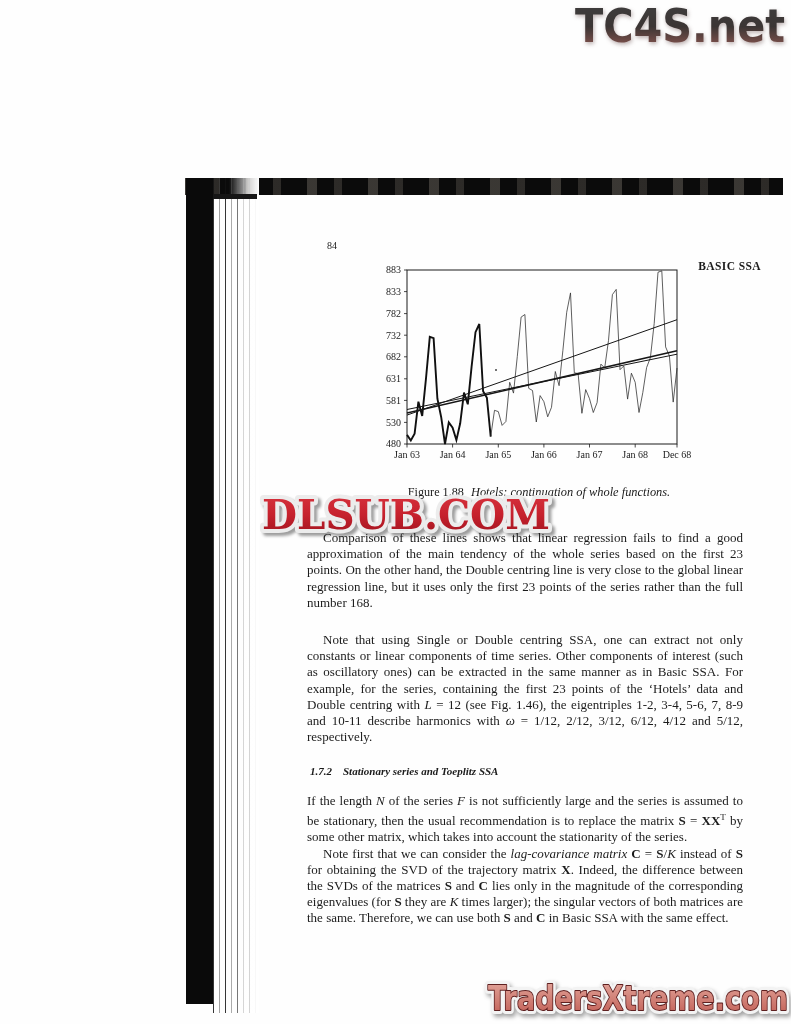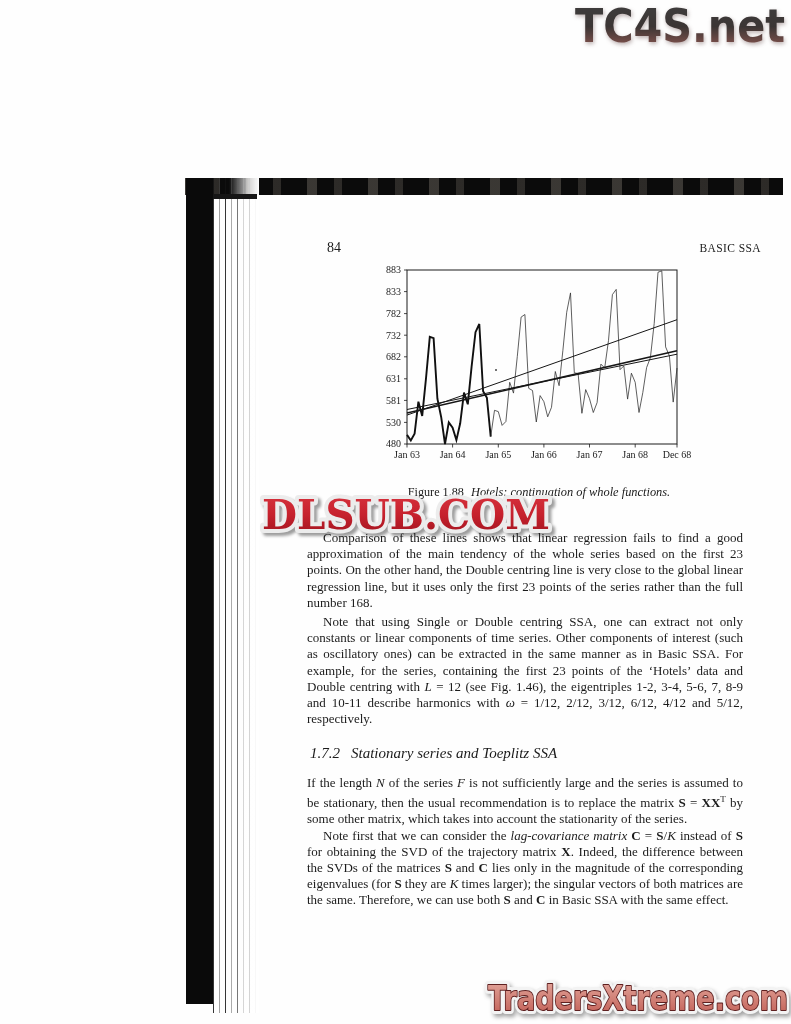--- a/index.html
+++ b/index.html
@@ -13,38 +13,38 @@
                rgba(165,155,142,.22) 27px 35px, rgba(0,0,0,0) 35px 61px);}
   .leftbar{position:absolute;left:186px;top:178px;width:27px;height:826px;background:#0a0a0a;}
   .streaks{position:absolute;left:213px;top:178px;width:46px;height:835px;
     background:repeating-linear-gradient(90deg, rgba(18,18,18,.85) 0 1.5px, rgba(0,0,0,0) 1.5px 6px,
                rgba(70,70,70,.5) 6px 7px, rgba(0,0,0,0) 7px 12px);}
   .streaks .fade{position:absolute;left:0;top:0;right:0;bottom:0;
     background:linear-gradient(90deg, rgba(255,255,255,0) 0 35%, rgba(255,255,255,.8) 80%, #fff 100%);}
   .cornerstep{position:absolute;left:213px;top:194px;width:44px;height:5px;background:#161616;}
 
   
-  .pagenum{position:absolute;left:327px;top:240px;font-size:14px;}
-  .runhead{position:absolute;left:580px;top:242px;width:181px;text-align:right;
-           font-size:11.5px;font-weight:normal;letter-spacing:.4px;}
+  .pagenum{position:absolute;left:327px;top:240px;font-size:10px;}
+  .runhead{position:absolute;left:580px;top:260px;width:181px;text-align:right;
+           font-size:11.5px;font-weight:bold;letter-spacing:.4px;}
 
   
   .chartwrap{position:absolute;left:383px;top:262px;width:312px;height:204px;}
   .tick{font-family:"Liberation Serif", serif;font-size:10px;fill:#1b1b1b;}
   .caption{position:absolute;left:383px;top:485px;width:312px;text-align:center;font-size:12.2px;}
   .caption .cl{margin-right:7px;}
   .caption i{font-size:12.4px;}
 
   
   .bodytext{position:absolute;left:307px;top:530px;width:436px;
             font-size:13px;line-height:16.2px;text-align:justify;}
   .bodytext p{margin:0;text-indent:16px;}
-  .bodytext p.gap{margin-top:3px;}
+  .bodytext p.gap{margin-top:21px;}
   .bodytext sup{font-size:9px;}
-  .sechead{margin:18px 0 13px 3px;font-style:italic;font-weight:normal;font-size:15px;}
+  .sechead{margin:18px 0 13px 3px;font-style:italic;font-weight:bold;font-size:11px;}
   .sechead .num{margin-right:11px;}
 
   
   .wm{position:absolute;}
   .wm text{font-weight:bold;}
   .wm-top text{font-family:"DejaVu Sans","Liberation Sans",sans-serif;font-size:47px;}
   .wm-mid text{font-family:"DejaVu Serif","Liberation Serif",serif;font-size:41px;}
   .wm-bot text{font-family:"DejaVu Sans","Liberation Sans",sans-serif;font-size:33px;}
   .outline-mid{stroke:#ececec;stroke-width:8;stroke-linejoin:round;fill:#ececec;
                filter:drop-shadow(3px 3px 1.5px rgba(40,40,40,.45));}

